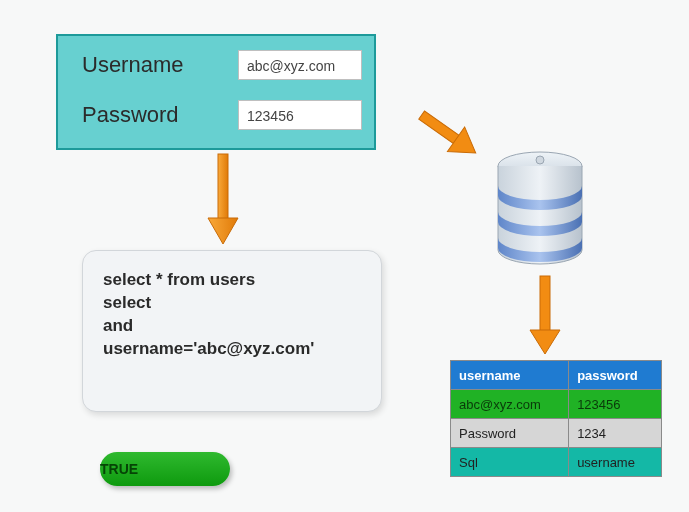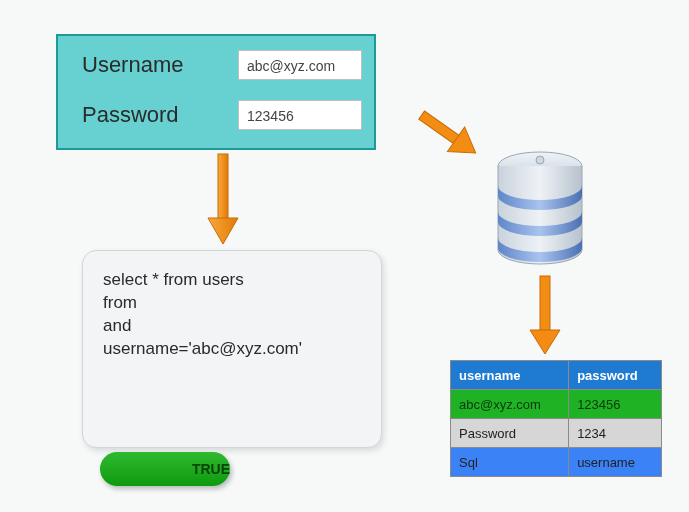--- a/index.html
+++ b/index.html
@@ -7,41 +7,41 @@
 
   
   .login{position:absolute;left:56px;top:34px;width:320px;height:116px;background:#67d0d0;border:2px solid #1d9a9a;box-sizing:border-box}
   .login .row{position:absolute;left:0;height:40px;width:100%}
   .login .row.u{top:12px}
   .login .row.p{top:62px}
   .login .lbl{position:absolute;left:24px;top:4px;font-size:22px;color:#2b2b2b}
   .login .fld{position:absolute;left:180px;top:2px;width:124px;height:30px;background:#fff;border:1px solid #bfbfbf;font-size:14px;line-height:30px;padding:0 8px;color:#444;box-sizing:border-box}
 
   
-  .query{position:absolute;left:82px;top:250px;width:300px;height:198px;background:#f2f4f6;border:1px solid #d2d6da;border-radius:14px;box-shadow:2px 3px 6px rgba(0,0,0,.12);padding:18px 20px;box-sizing:border-box;font-size:17px;font-weight:normal;color:#2a2a2a;line-height:1.35}
+  .query{position:absolute;left:82px;top:250px;width:300px;height:162px;background:#f2f4f6;border:1px solid #d2d6da;border-radius:14px;box-shadow:2px 3px 6px rgba(0,0,0,.12);padding:18px 20px;box-sizing:border-box;font-size:17px;font-weight:bold;color:#2a2a2a;line-height:1.35}
 
   
-  .pill{position:absolute;top:452px;width:130px;height:34px;border-radius:17px;text-align:right;line-height:34px;font-weight:bold;font-size:14px;box-shadow:2px 3px 5px rgba(0,0,0,.25)}
+  .pill{position:absolute;top:452px;width:130px;height:34px;border-radius:17px;text-align:left;line-height:34px;font-weight:bold;font-size:14px;box-shadow:2px 3px 5px rgba(0,0,0,.25)}
   .pill.true{left:100px;background:linear-gradient(#2fb92f,#0e9a0e);color:#064406}
   .pill.false{left:260px;background:linear-gradient(#e03a3a,#b71616);color:#5a0a0a}
 
   
   .arrow svg{position:absolute;overflow:visible}
 
   
   .db{position:absolute;left:490px;top:150px;width:100px;height:120px}
   .db svg{width:100%;height:100%}
 
   
   .tbl{position:absolute;left:450px;top:360px;width:212px;border:1px solid #8a8a8a;font-size:13px;border-collapse:collapse}
   .tbl th,.tbl td{border:1px solid #8a8a8a;padding:4px 8px;text-align:left;height:20px}
   .tbl thead th{background:#1f7bd1;color:#fff;font-weight:bold}
   .tbl .hit td{background:#20b225;color:#0a3a0a}
   .tbl .r1 td{background:#d6d6d6}
-  .tbl .r2 td{background:#3b82f6}
+  .tbl .r2 td{background:#14b8a6}
 </style>
 </head>
 <body>
 <div class="stage">
 
   <div class="login">
     <div class="row u">
       <div class="lbl">Username</div>
       <div class="fld">abc@xyz.com</div>
     </div>
@@ -104,21 +104,21 @@
 
   <div class="arrow">
     <svg style="left:530px;top:276px;width:30px;height:80px">
       <rect x="10" y="0" width="10" height="56" fill="#f28c12" stroke="#c96b06"></rect>
       <polygon points="0,54 30,54 15,78" fill="#f28c12" stroke="#c96b06"></polygon>
     </svg>
   </div>
 
   <div class="query">
     <div>select * from users</div>
-    <div>from</div>
+    <div>select</div>
     <div>and</div>
     <div>username='abc@xyz.com'</div>
   </div>
 
   <div class="pill true">TRUE</div>
 
   <table class="tbl">
     <thead>
       <tr>
         <th>username</th>

